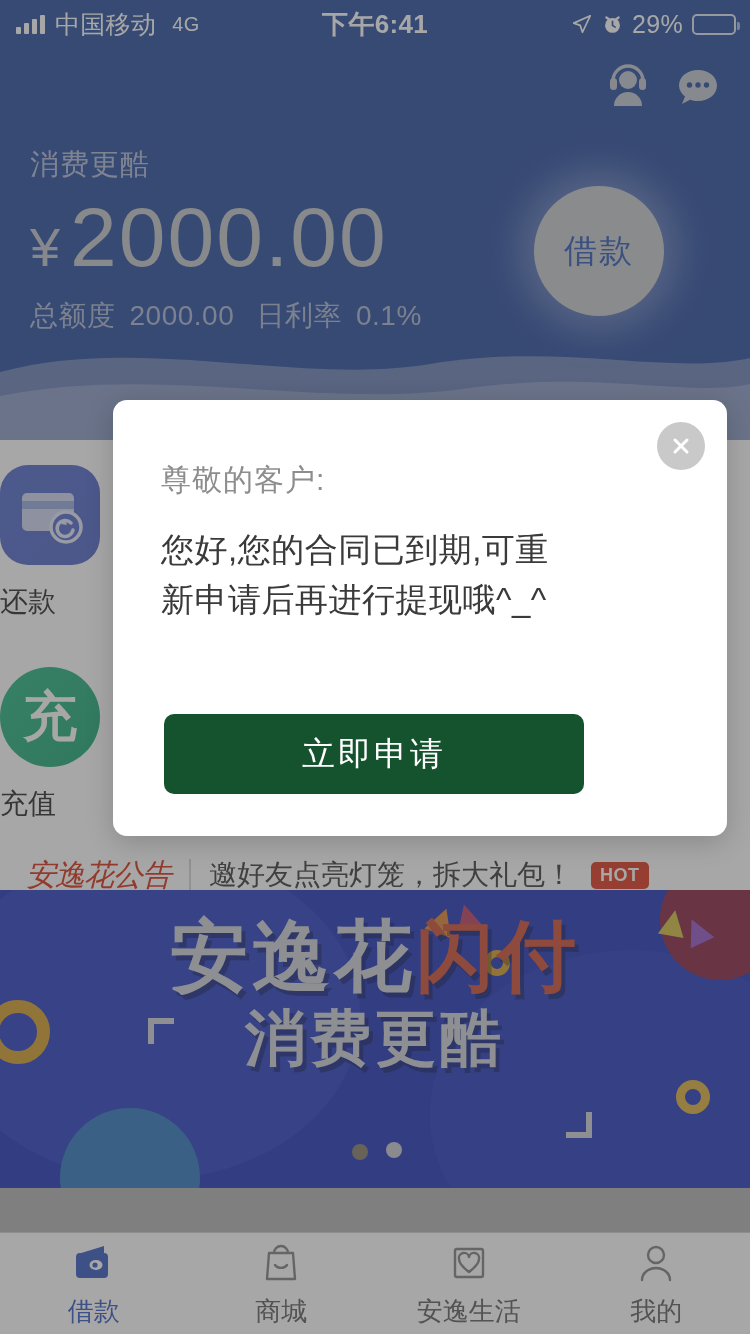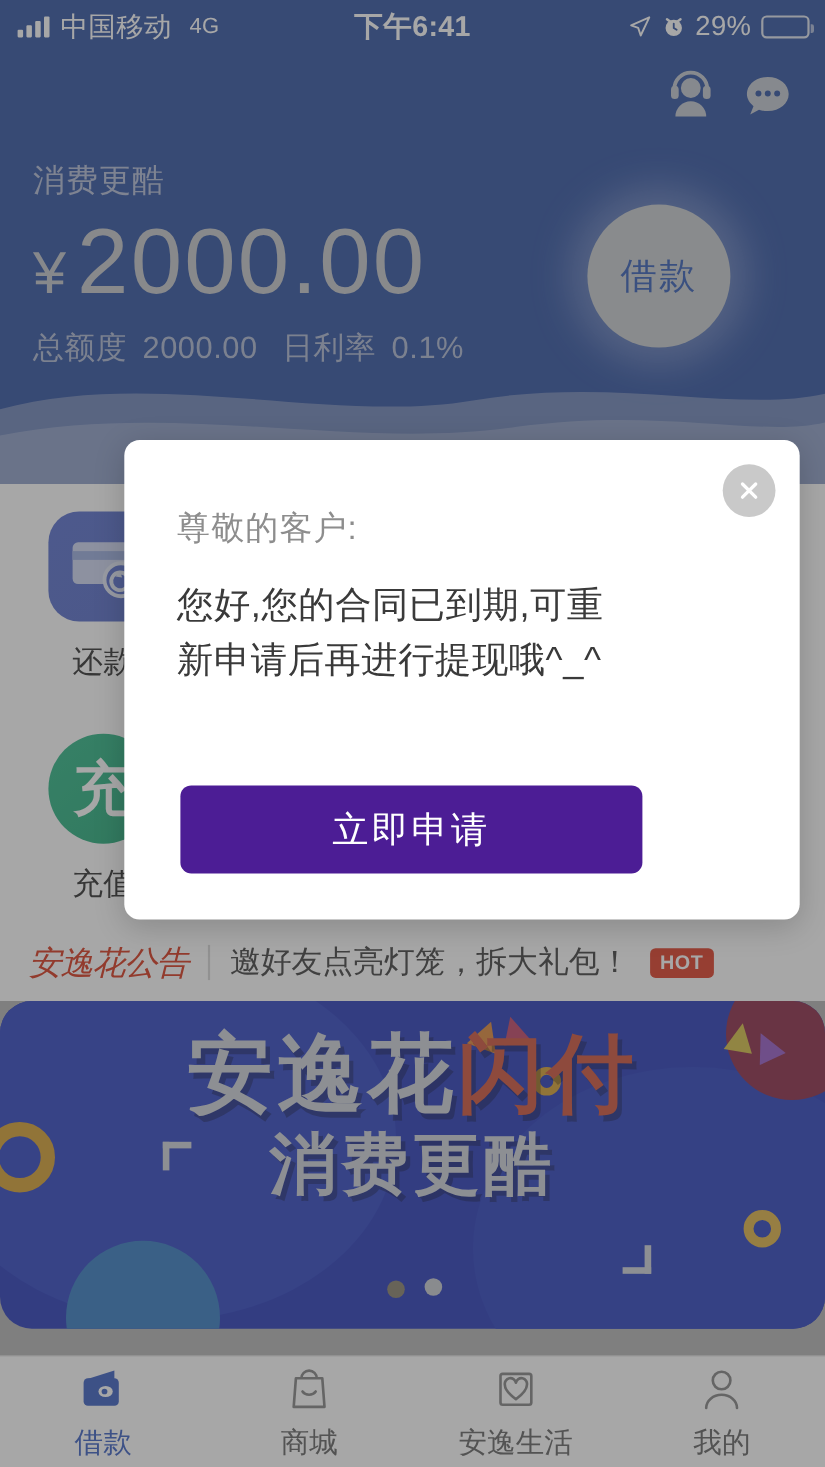--- a/index.html
+++ b/index.html
@@ -88,21 +88,21 @@
     box-shadow:0 0 34px 16px rgba(170,185,225,.45);
   }
   .wave-svg { position:absolute; left:0; bottom:0; width:750px; height:120px; }
 
   
   .grid {
     position:absolute; left:0; top:440px; width:750px; height:400px;
     background:#ffffff; padding:25px 0 0;
   }
   .grid-row { display:flex; }
-  .cell { width:187.5px; display:flex; flex-direction:column; align-items:center; }
+  .cell { width:187.5px; display:flex; flex-direction:column; align-items:flex-start; }
   .cell-ico { width:100px; height:100px; border-radius:28px; position:relative; }
   .cell-label { margin-top:18px; font-size:28px; color:#333; }
   .ico-repay { background:linear-gradient(135deg,#5b72cf,#5a6fc9); }
   .ico-bill   { background:linear-gradient(135deg,#6d8ae0,#5f7ad4); }
   .ico-card   { background:linear-gradient(135deg,#e07a5a,#db6a4a); }
   .ico-raise  { background:linear-gradient(135deg,#2fb383,#27a877); }
   .ico-recharge { background:linear-gradient(135deg,#34b98a,#28ab7a); border-radius:50%; }
   .ico-invite { background:linear-gradient(135deg,#6f8fe3,#5f7fd8); border-radius:50%; }
   .ico-coupon { background:linear-gradient(135deg,#ef8f4f,#e87f3d); border-radius:50%; }
   .ico-faq    { background:linear-gradient(135deg,#6e87e0,#5c74d4); border-radius:50%; }
@@ -122,22 +122,22 @@
   }
   .ann-divider { width:2px; height:32px; background:#d8d8d8; }
   .ann-text { font-size:28px; color:#444; }
   .hot-badge {
     background:#e0402a; color:#fff; font-size:18px; font-weight:bold;
     padding:3px 9px; border-radius:5px; letter-spacing:.5px;
   }
 
   
   .banner {
-    position:absolute; left:0; top:910px; width:750px; height:298px;
-    background:#2d3fbb; overflow:hidden;border-radius:29px;
+    position:absolute; left:0; top:890px; width:750px; height:298px;
+    background:#2d3fbb; overflow:hidden;
   }
   .banner-bg1{position:absolute;left:-60px;top:-40px;width:420px;height:330px;border-radius:50%;background:#3449c4;}
   .banner-bg2{position:absolute;right:-80px;top:60px;width:400px;height:330px;border-radius:50%;background:#3146c0;}
   .b-dot{position:absolute;border-radius:50%;}
   .b-tri{position:absolute;width:0;height:0;}
   .banner-text{position:absolute;left:0;right:0;top:24px;text-align:center;}
   .bt-line1{
     font-size:78px; font-weight:bold; letter-spacing:4px; line-height:1.08;
     color:#cfd3da; text-shadow:4px 5px 0 rgba(0,0,0,.28);
   }
@@ -177,21 +177,21 @@
   .modal-greet {
     position:absolute; left:48px; top:60px; font-size:30px; color:#8d8d8d;
     letter-spacing:1px;
   }
   .modal-body {
     position:absolute; left:48px; top:125px; width:420px;
     font-size:33px; color:#3a3a3a; line-height:1.5; letter-spacing:.5px;
   }
   .modal-btn {
     position:absolute; left:51px; bottom:42px; width:420px; height:80px;
-    background:#4c1d95; border-radius:10px; color:#fff; font-size:33px;
+    background:#14532d; border-radius:10px; color:#fff; font-size:33px;
     display:flex; align-items:center; justify-content:center; letter-spacing:3px;
   }
 </style>
 </head>
 <body>
 
 <div id="app">
 
   <div class="hero">
 

